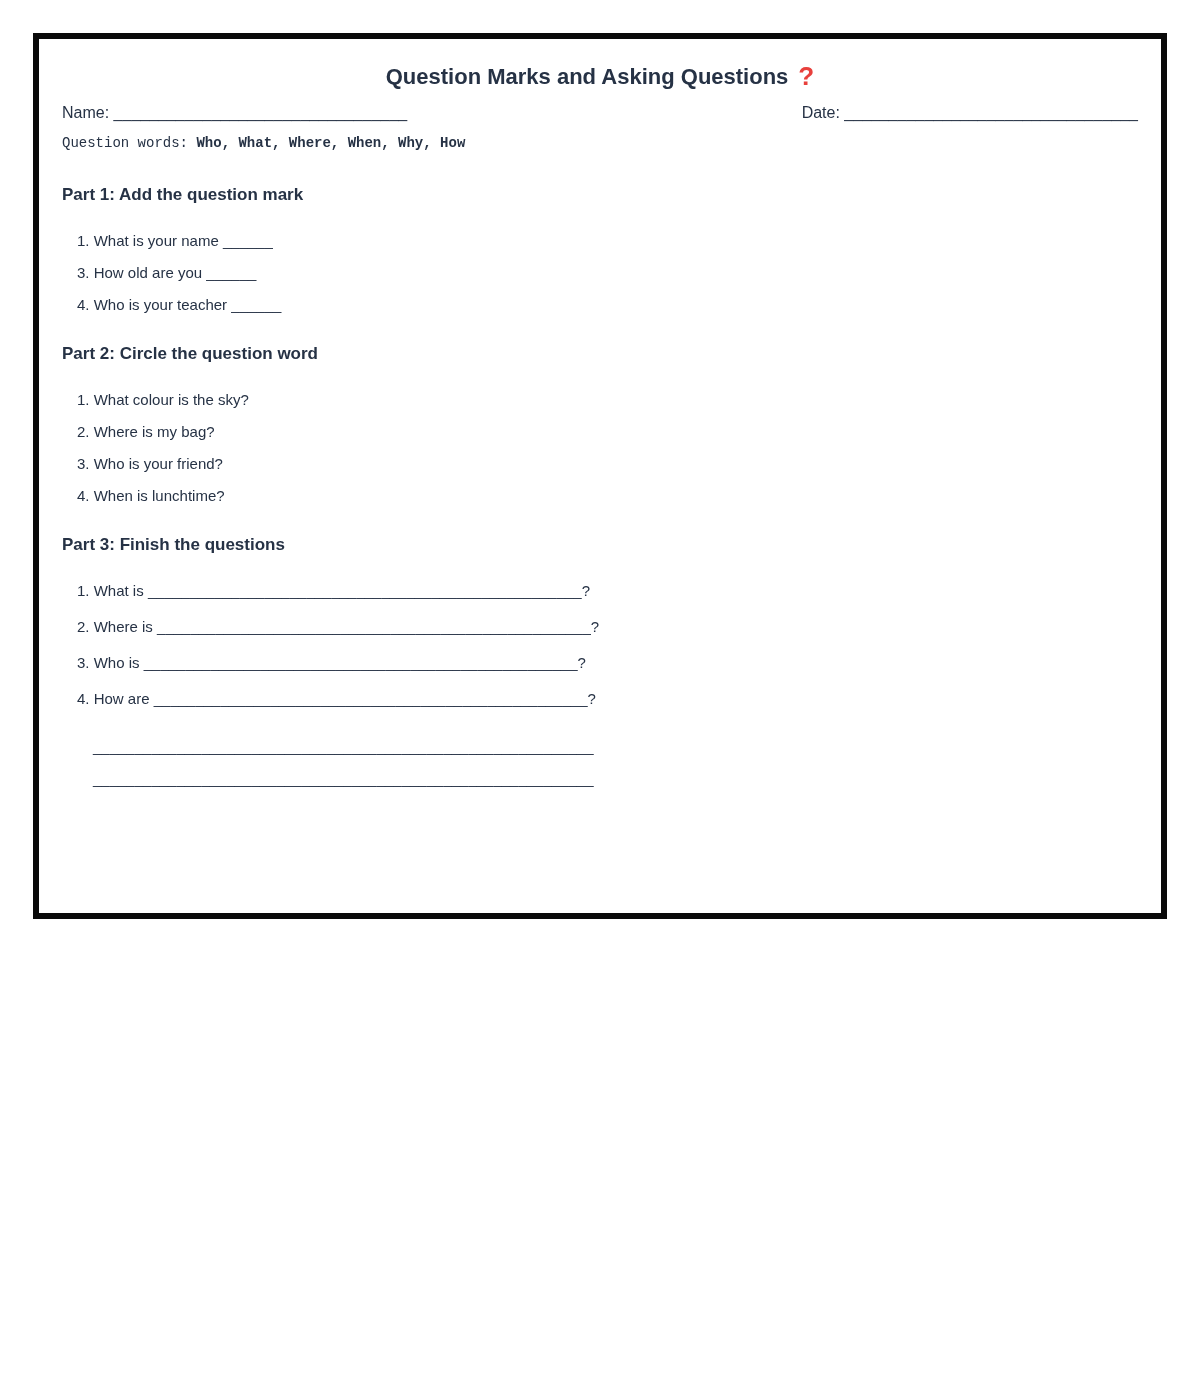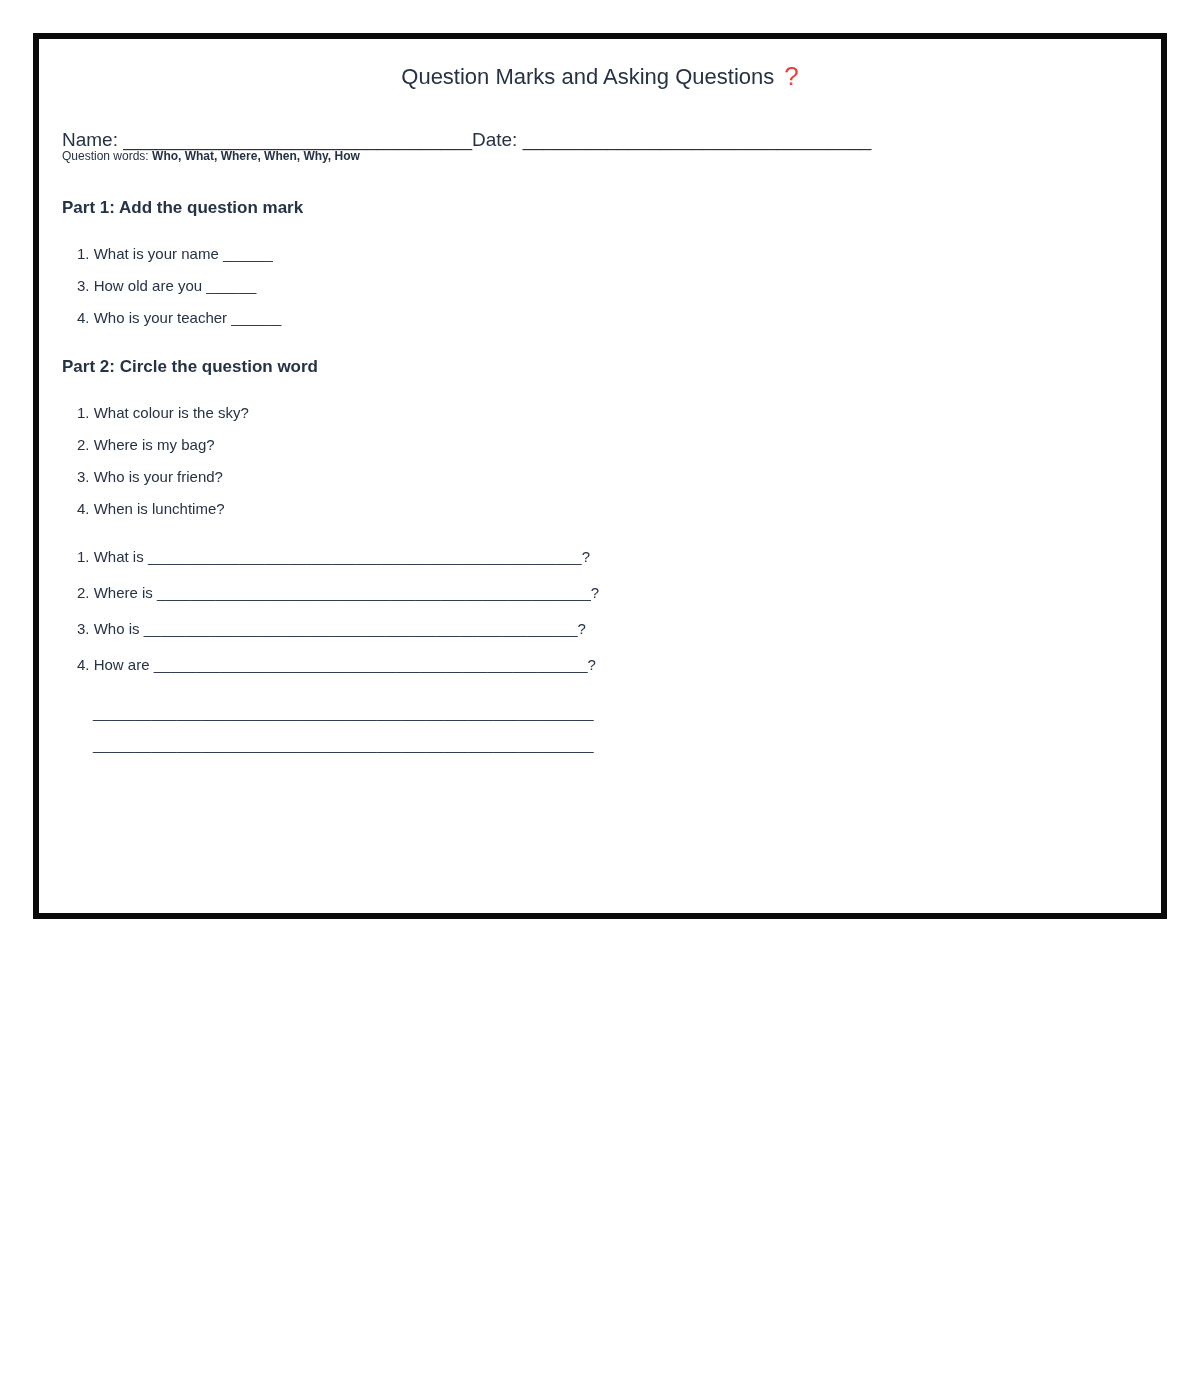--- a/index.html
+++ b/index.html
@@ -15,48 +15,51 @@
     position: absolute;
     left: 33px; top: 33px;
     width: 1134px; height: 886px;
     border: 6px solid #0a0a0a;
     background: #ffffff;
     padding: 22px 23px 0 23px;
   }
   .title {
     text-align: center;
     font-size: 22px;
-    font-weight: normal;
+    font-weight: bold;
     line-height: 26px;
     margin: 2px 0 0 0;
     white-space: nowrap;
   }
   .title .qmark {
     color: #e8403c;
     font-size: 26px;
     margin-left: 10px;
     vertical-align: -1px;
   }
   .name-date-row {
     display: flex;
-    margin-top: 42px;
-    font-size: 19px;
+    justify-content: space-between;
+    margin-top: 15px;
+    font-size: 16px;
     line-height: 16px;
   }
   .field { white-space: nowrap; }
   .field .line { letter-spacing: 0; }
   .remember {
     margin-top: 31px;
     font-size: 15px;
     font-weight: bold;
     line-height: 18px;
   }
   .qwords {
-    font-size: 12px;
+    margin-top: 14px;
+    font-size: 14px;
     line-height: 17px;
+    font-family: Liberation Mono, monospace;
   }
   .qwords .bold { font-weight: bold; }
   .section { margin-top: 31px; }
   .section.first { margin-top: 33px; }
   .section-heading {
     font-size: 17px;
     font-weight: bold;
     line-height: 20px;
     margin: 0 0 27px 0;
   }
@@ -132,20 +135,21 @@
       <span>3.</span>
       <span>Who is your friend?</span>
     </div>
     <div class="item">
       <span>4.</span>
       <span>When is lunchtime?</span>
     </div>
   </div>
 
   <div class="section part3">
+    <div class="section-heading">Part 3: Finish the questions</div>
     <div class="item">
       <span>1.</span>
       <span>What is</span>
       <span>____________________________________________________</span><span>?</span>
     </div>
     <div class="item">
       <span>2.</span>
       <span>Where is</span>
       <span>____________________________________________________</span><span>?</span>
     </div>

